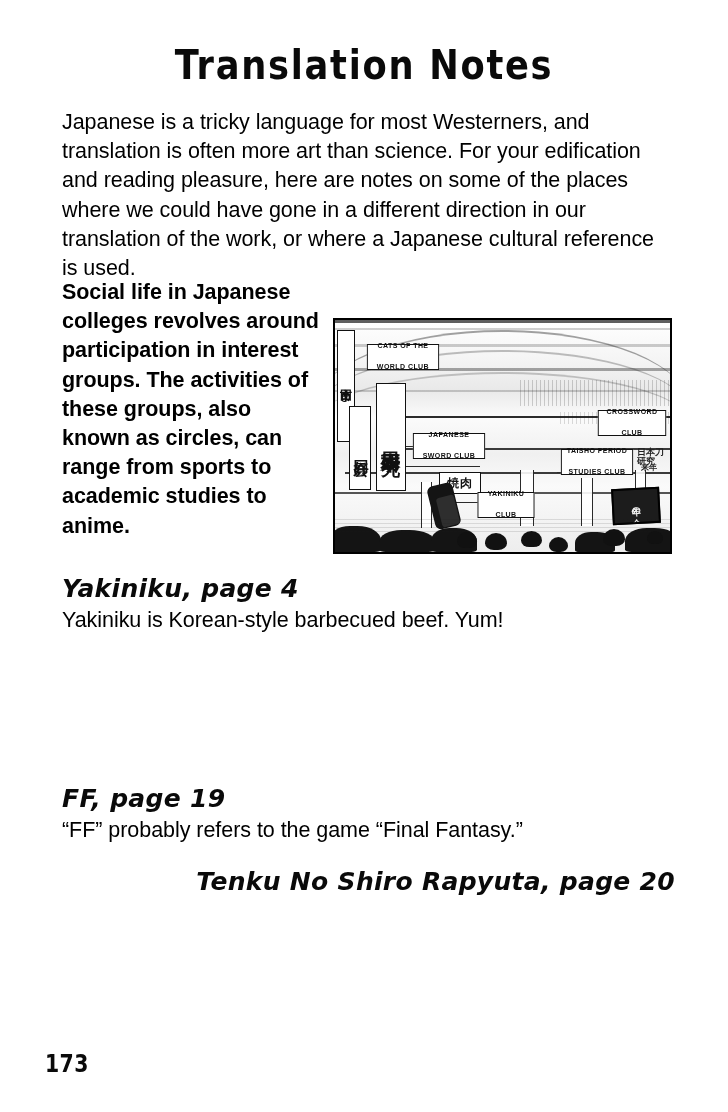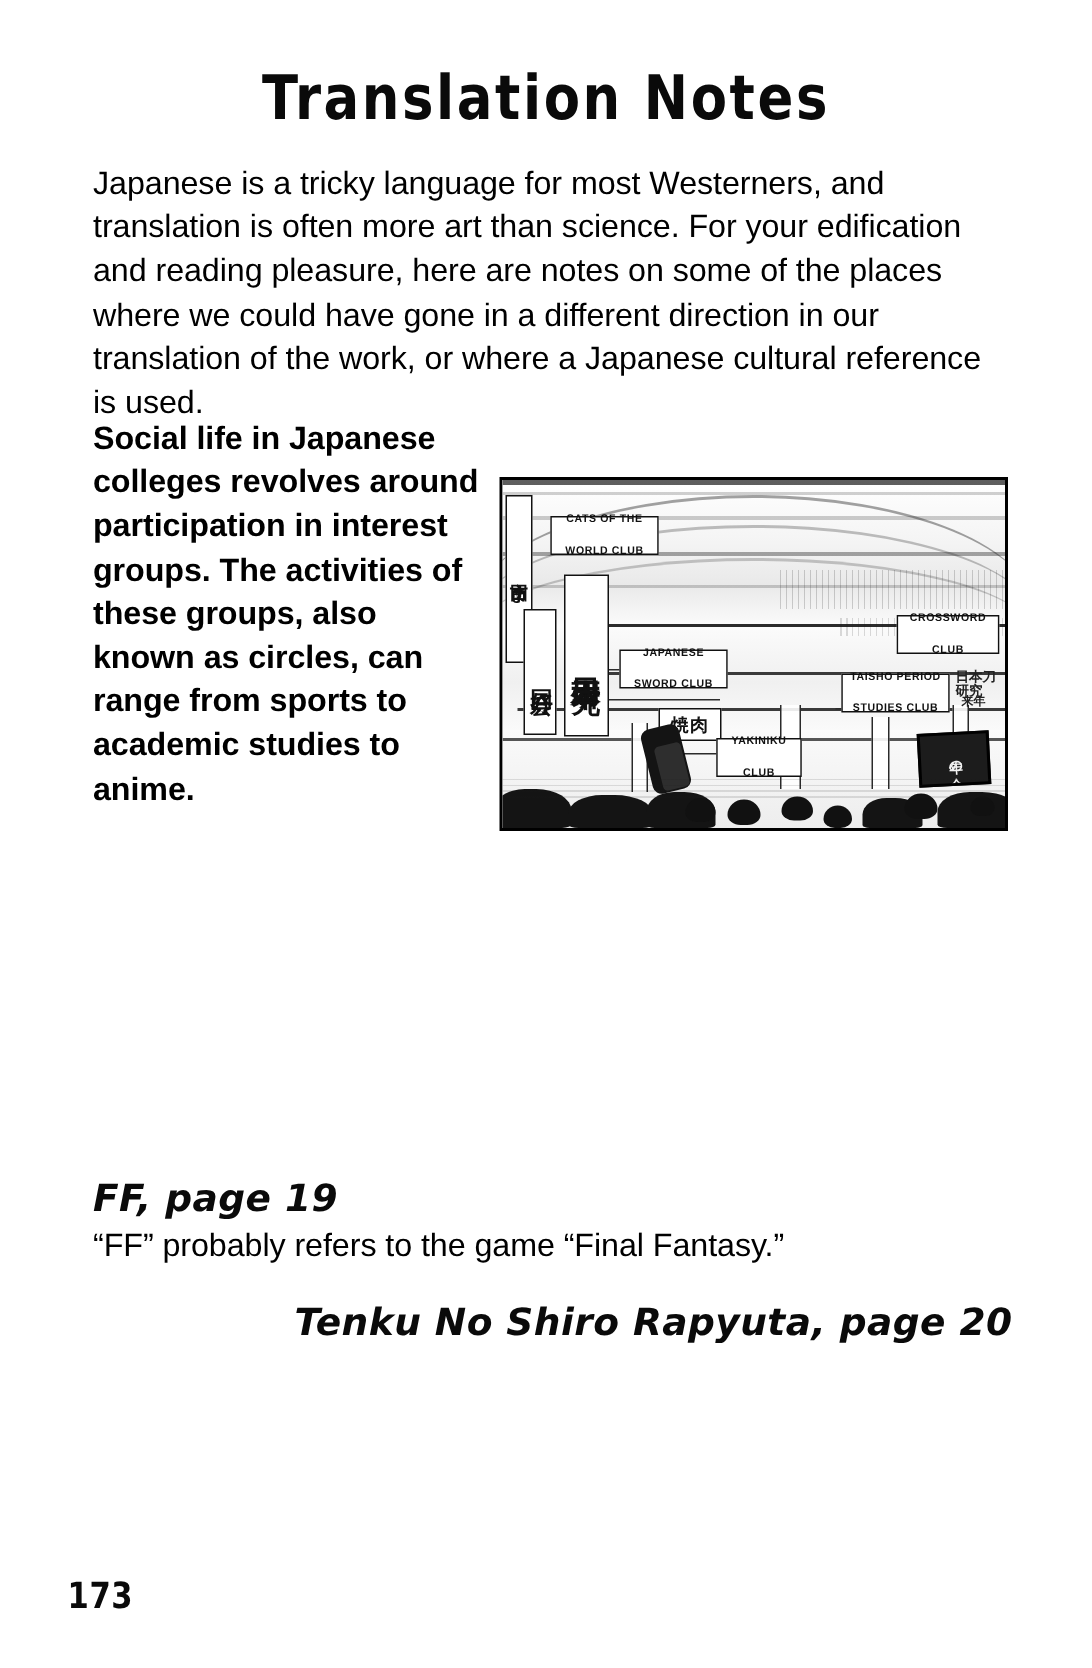--- a/index.html
+++ b/index.html
@@ -359,20 +359,24 @@
         <div class="blob" style="left:240px; bottom:0; width:40px; height:20px;"></div>
         <div class="head" style="left:268px; bottom:6px; width:22px; height:17px;"></div>
         <div class="blob" style="left:290px; bottom:0; width:54px; height:24px;"></div>
         <div class="head" style="left:312px; bottom:8px; width:16px; height:13px;"></div>
       </div>
 
       <div class="hatch-v" style="left:0px; top:196px; width:339px; height:16px; opacity:.25;"></div>
     </div>
   </div>
 
+  <div class="section abs" style="left:62px; top:575px; width:613px;">
+    <h2 class="sec-head">Yakiniku, page 4</h2>
+    <p class="sec-body">Yakiniku is Korean-style barbecued beef. Yum!</p>
+  </div>
 
 
   <div class="section abs" style="left:62px; top:785px; width:613px;">
     <h2 class="sec-head">FF, page 19</h2>
     <p class="sec-body">“FF” probably refers to the game “Final Fantasy.”</p>
   </div>
 
   <div class="section abs" style="left:62px; top:868px; width:613px;text-align:right;">
     <h2 class="sec-head">Tenku No Shiro Rapyuta, page 20</h2>
   </div>

